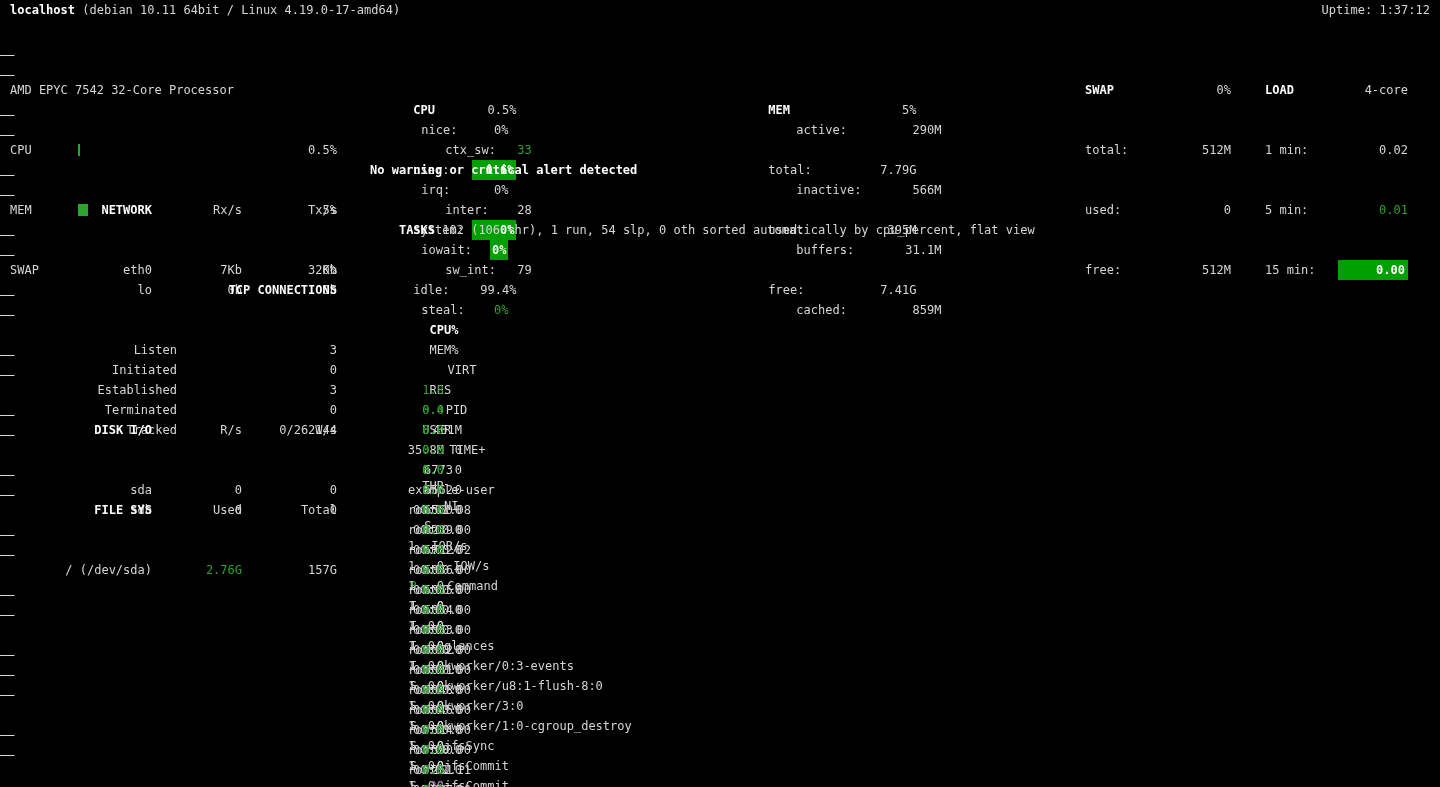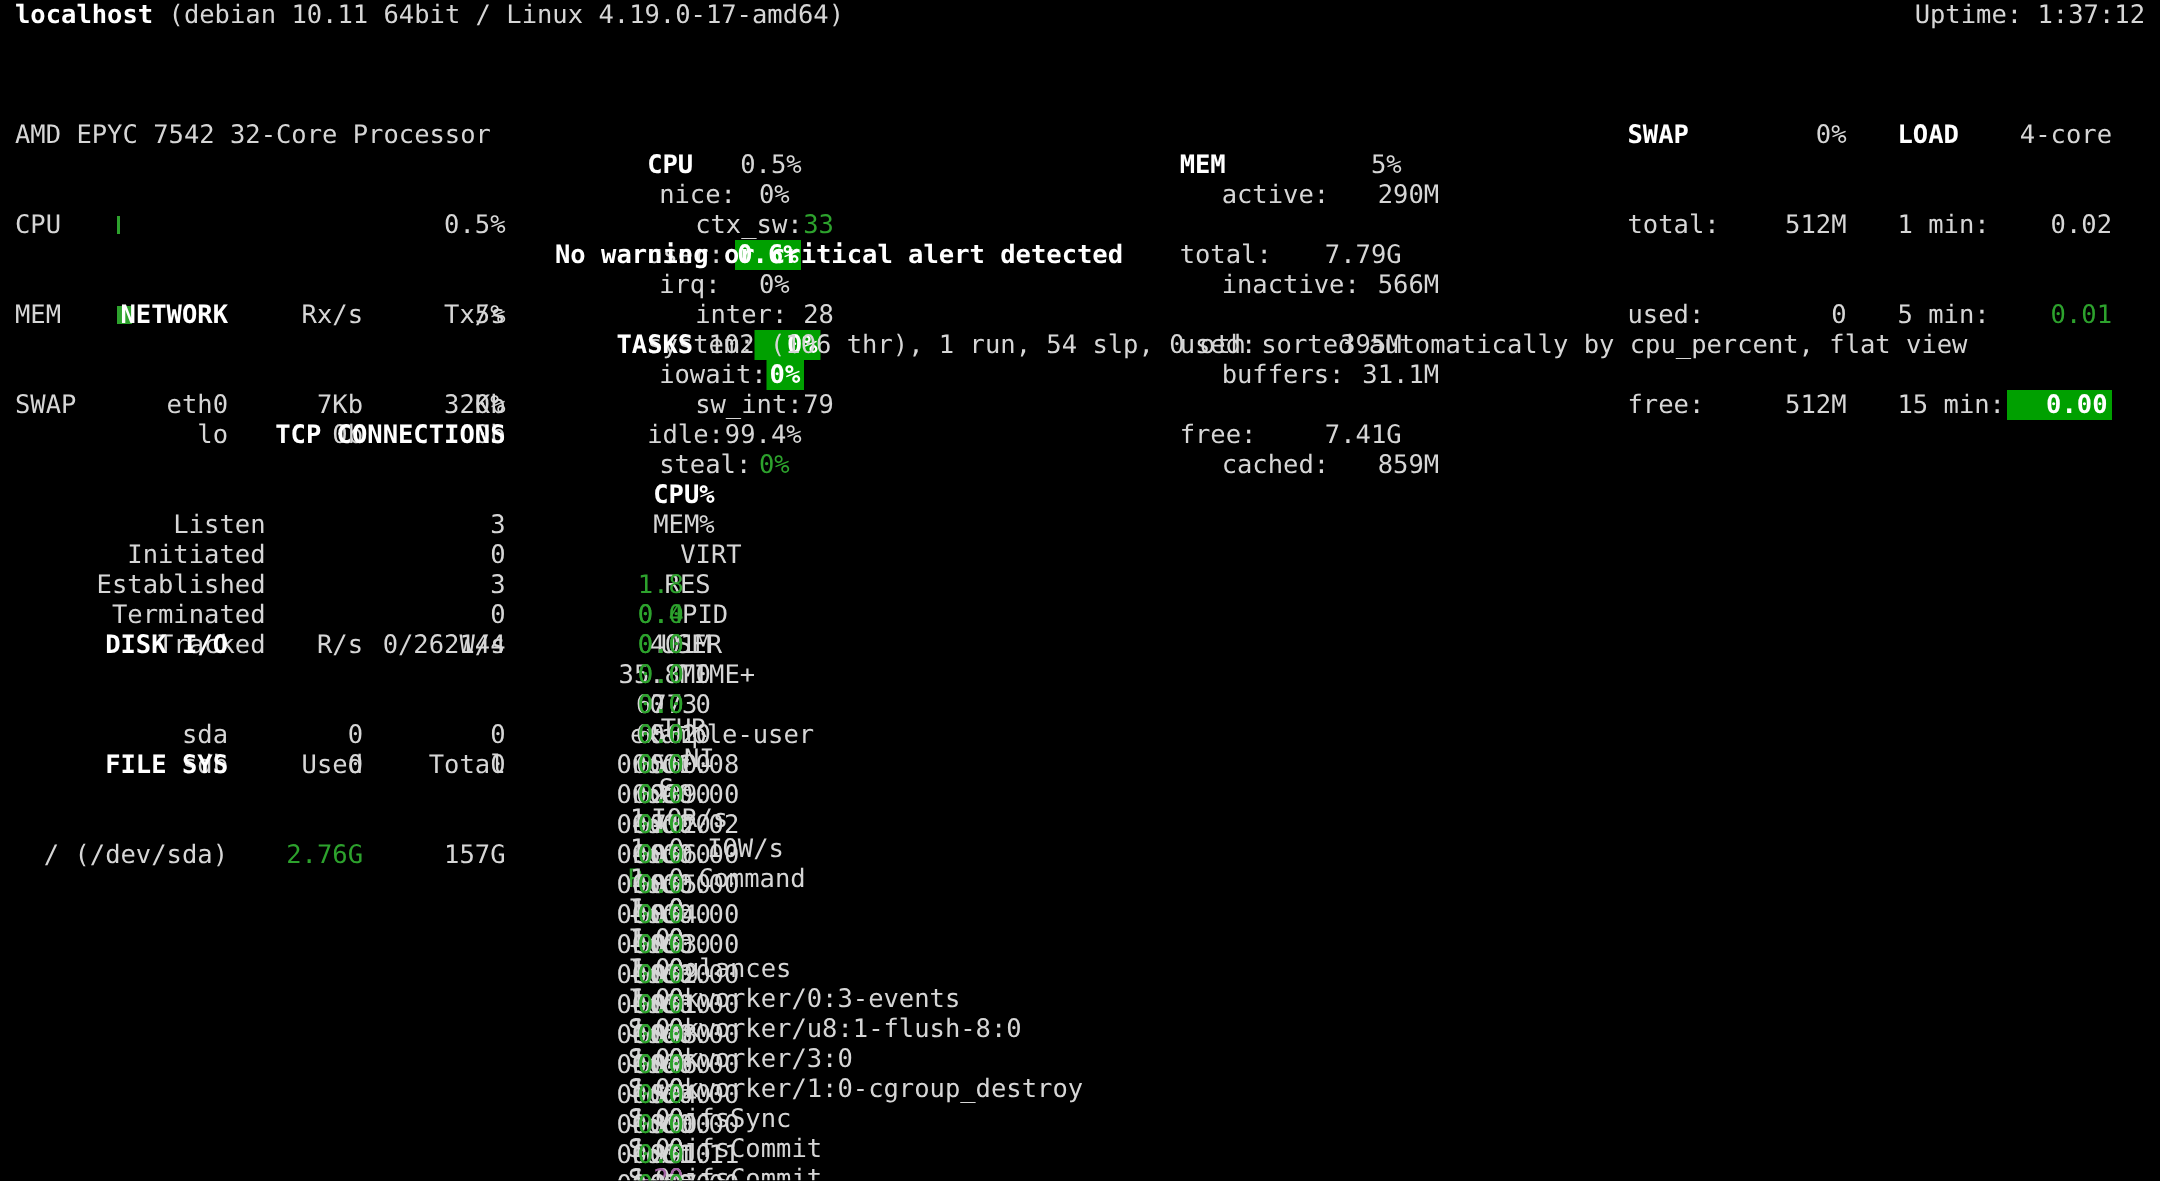--- a/index.html
+++ b/index.html
@@ -5,21 +5,21 @@
   :root{
     --bg:#000000; --fg:#d6d6d6; --bold:#ffffff;
     --green:#2da22d; --green-bg:#00a000; --magenta:#a868a8;
   }
   *{box-sizing:border-box;}
   html,body{margin:0;padding:0;background:var(--bg);}
   #screen{
     position:relative;width:1440px;height:787px;overflow:hidden;
     background:var(--bg);color:var(--fg);
     font-family:"DejaVu Sans Mono","Liberation Mono",monospace;
-    font-size:17px;line-height:20px;white-space:pre;
+    font-size:12px;line-height:20px;white-space:pre;text-decoration:underline;
   }
   .bold{font-weight:bold;color:var(--bold);}
   .green{color:var(--green);}
   .magenta{color:var(--magenta);}
   .hl{background:var(--green-bg);color:var(--bold);font-weight:bold;}
   .hl-wide{min-width:44px;display:inline-block;text-align:right;padding-right:2px;}
   .hl-tight{padding:0 2px;}
   .hl-load{min-width:70px;display:inline-block;text-align:right;padding-right:3px;}
   .panel{position:absolute;}
   .line{height:20px;}

